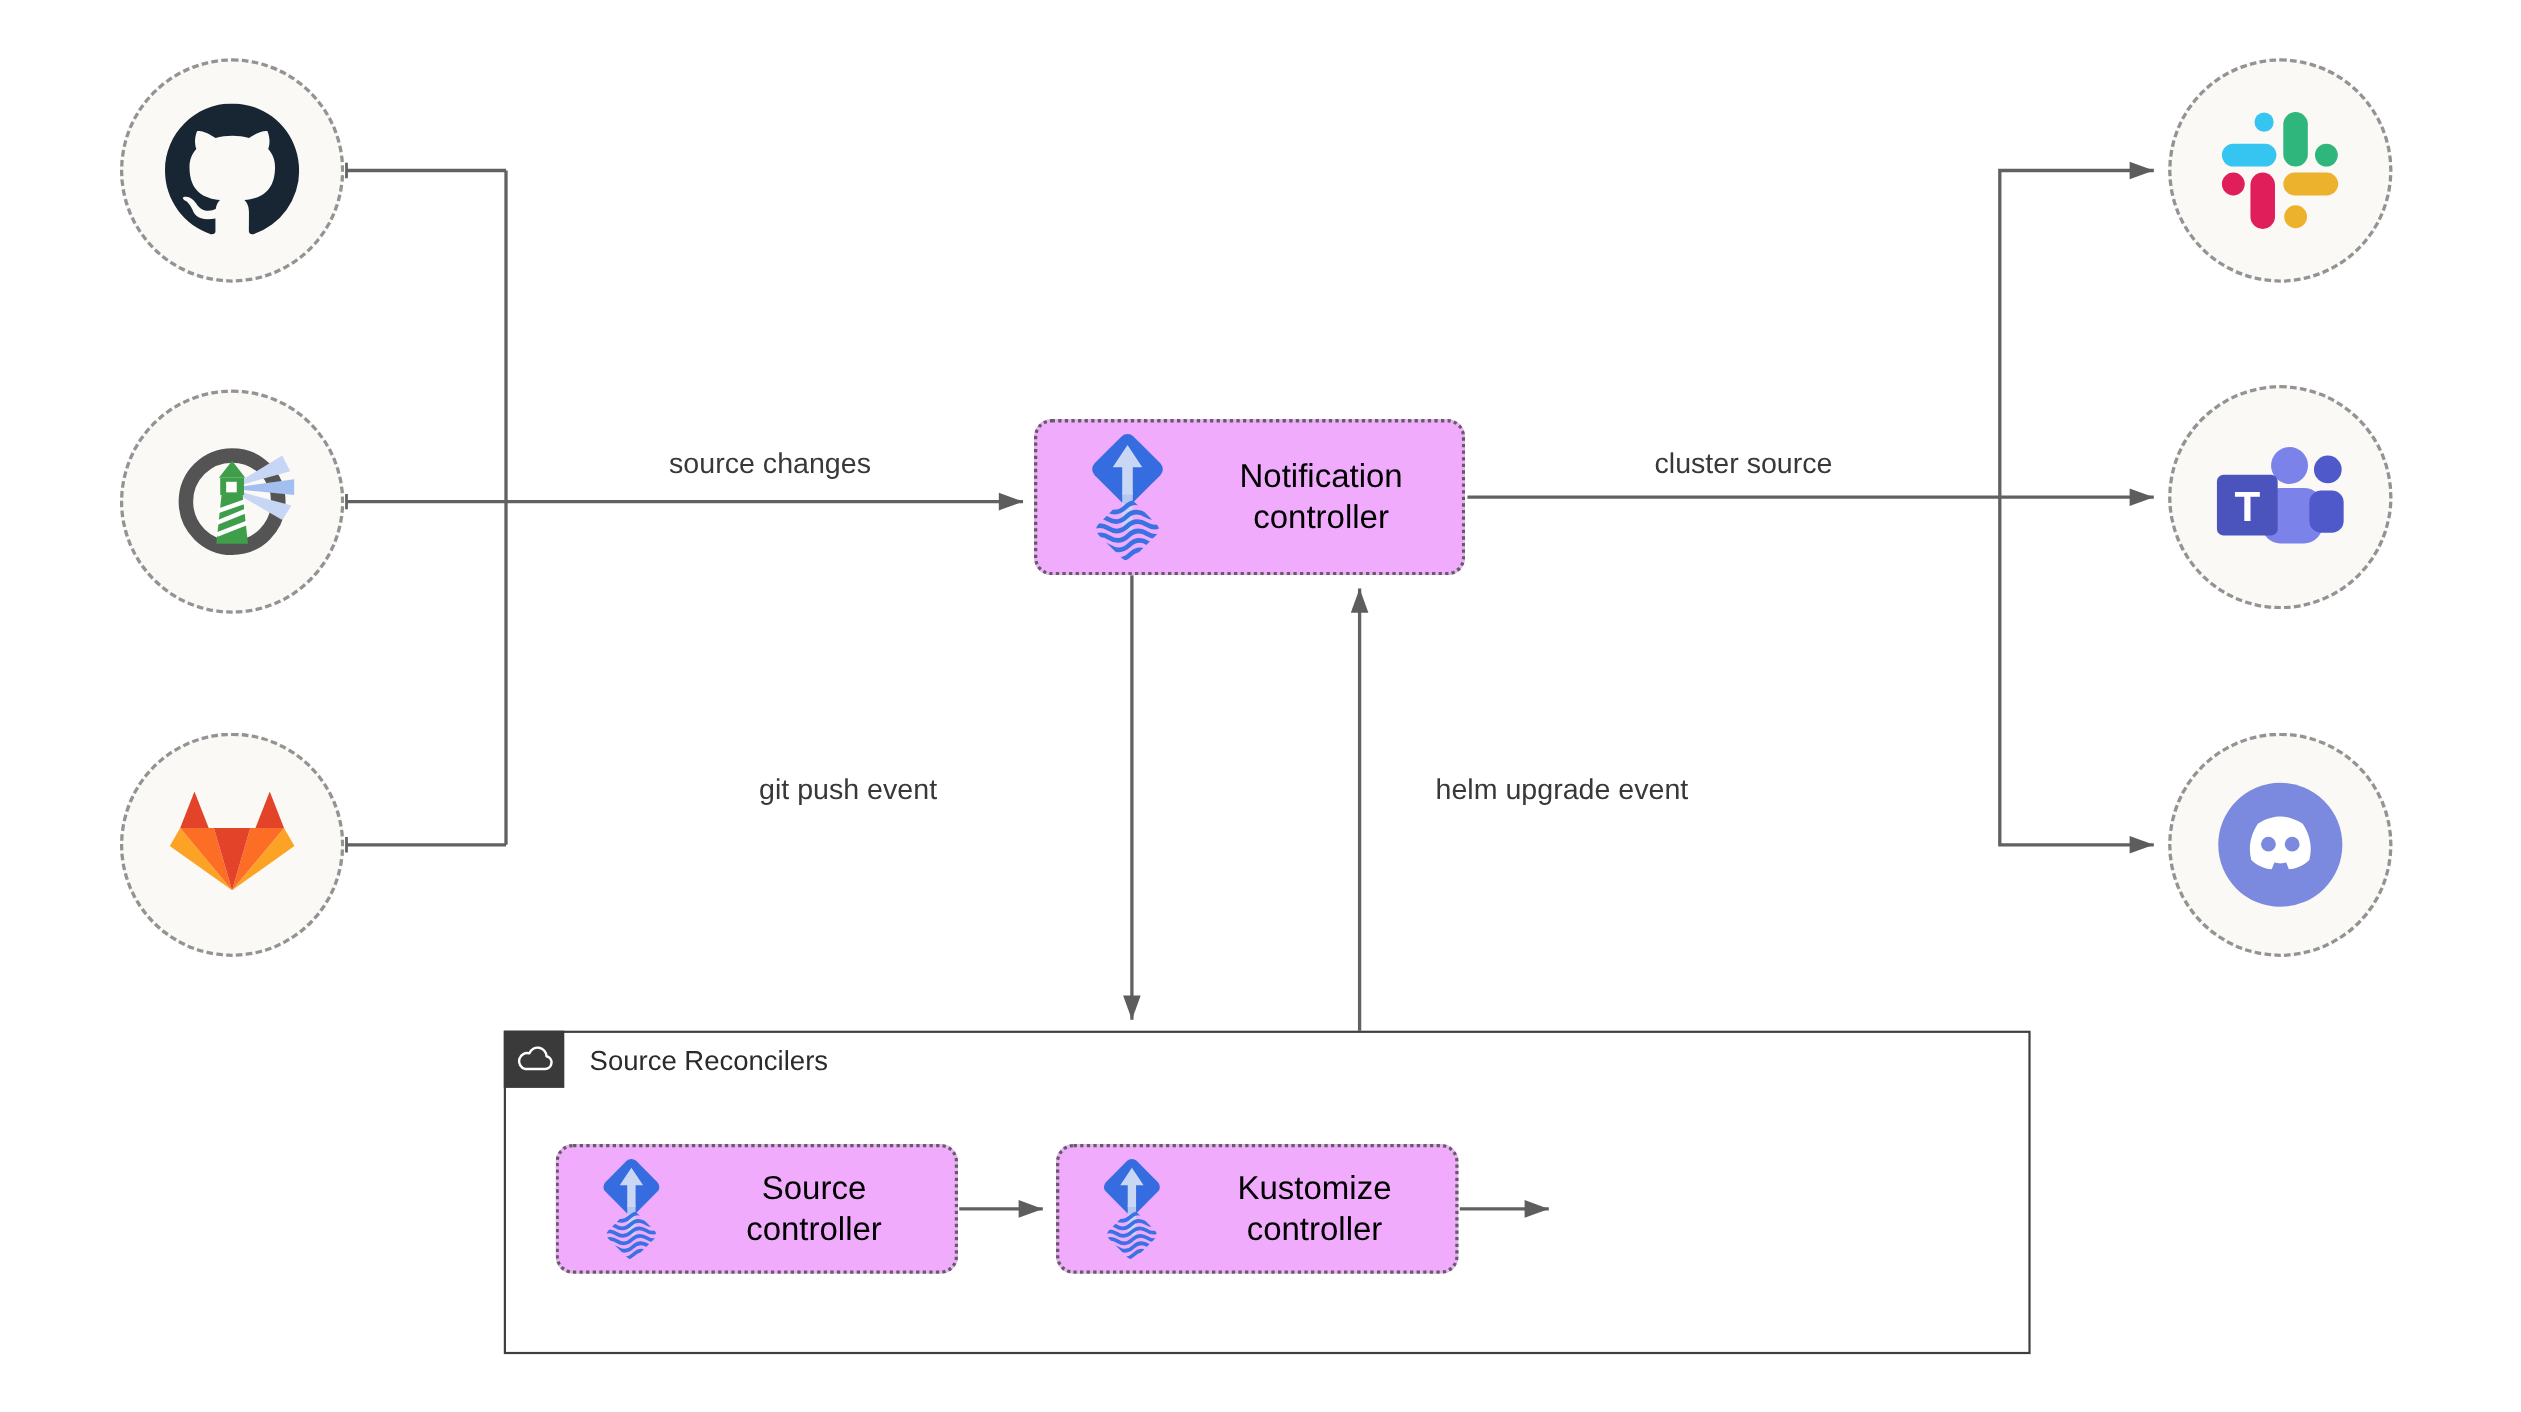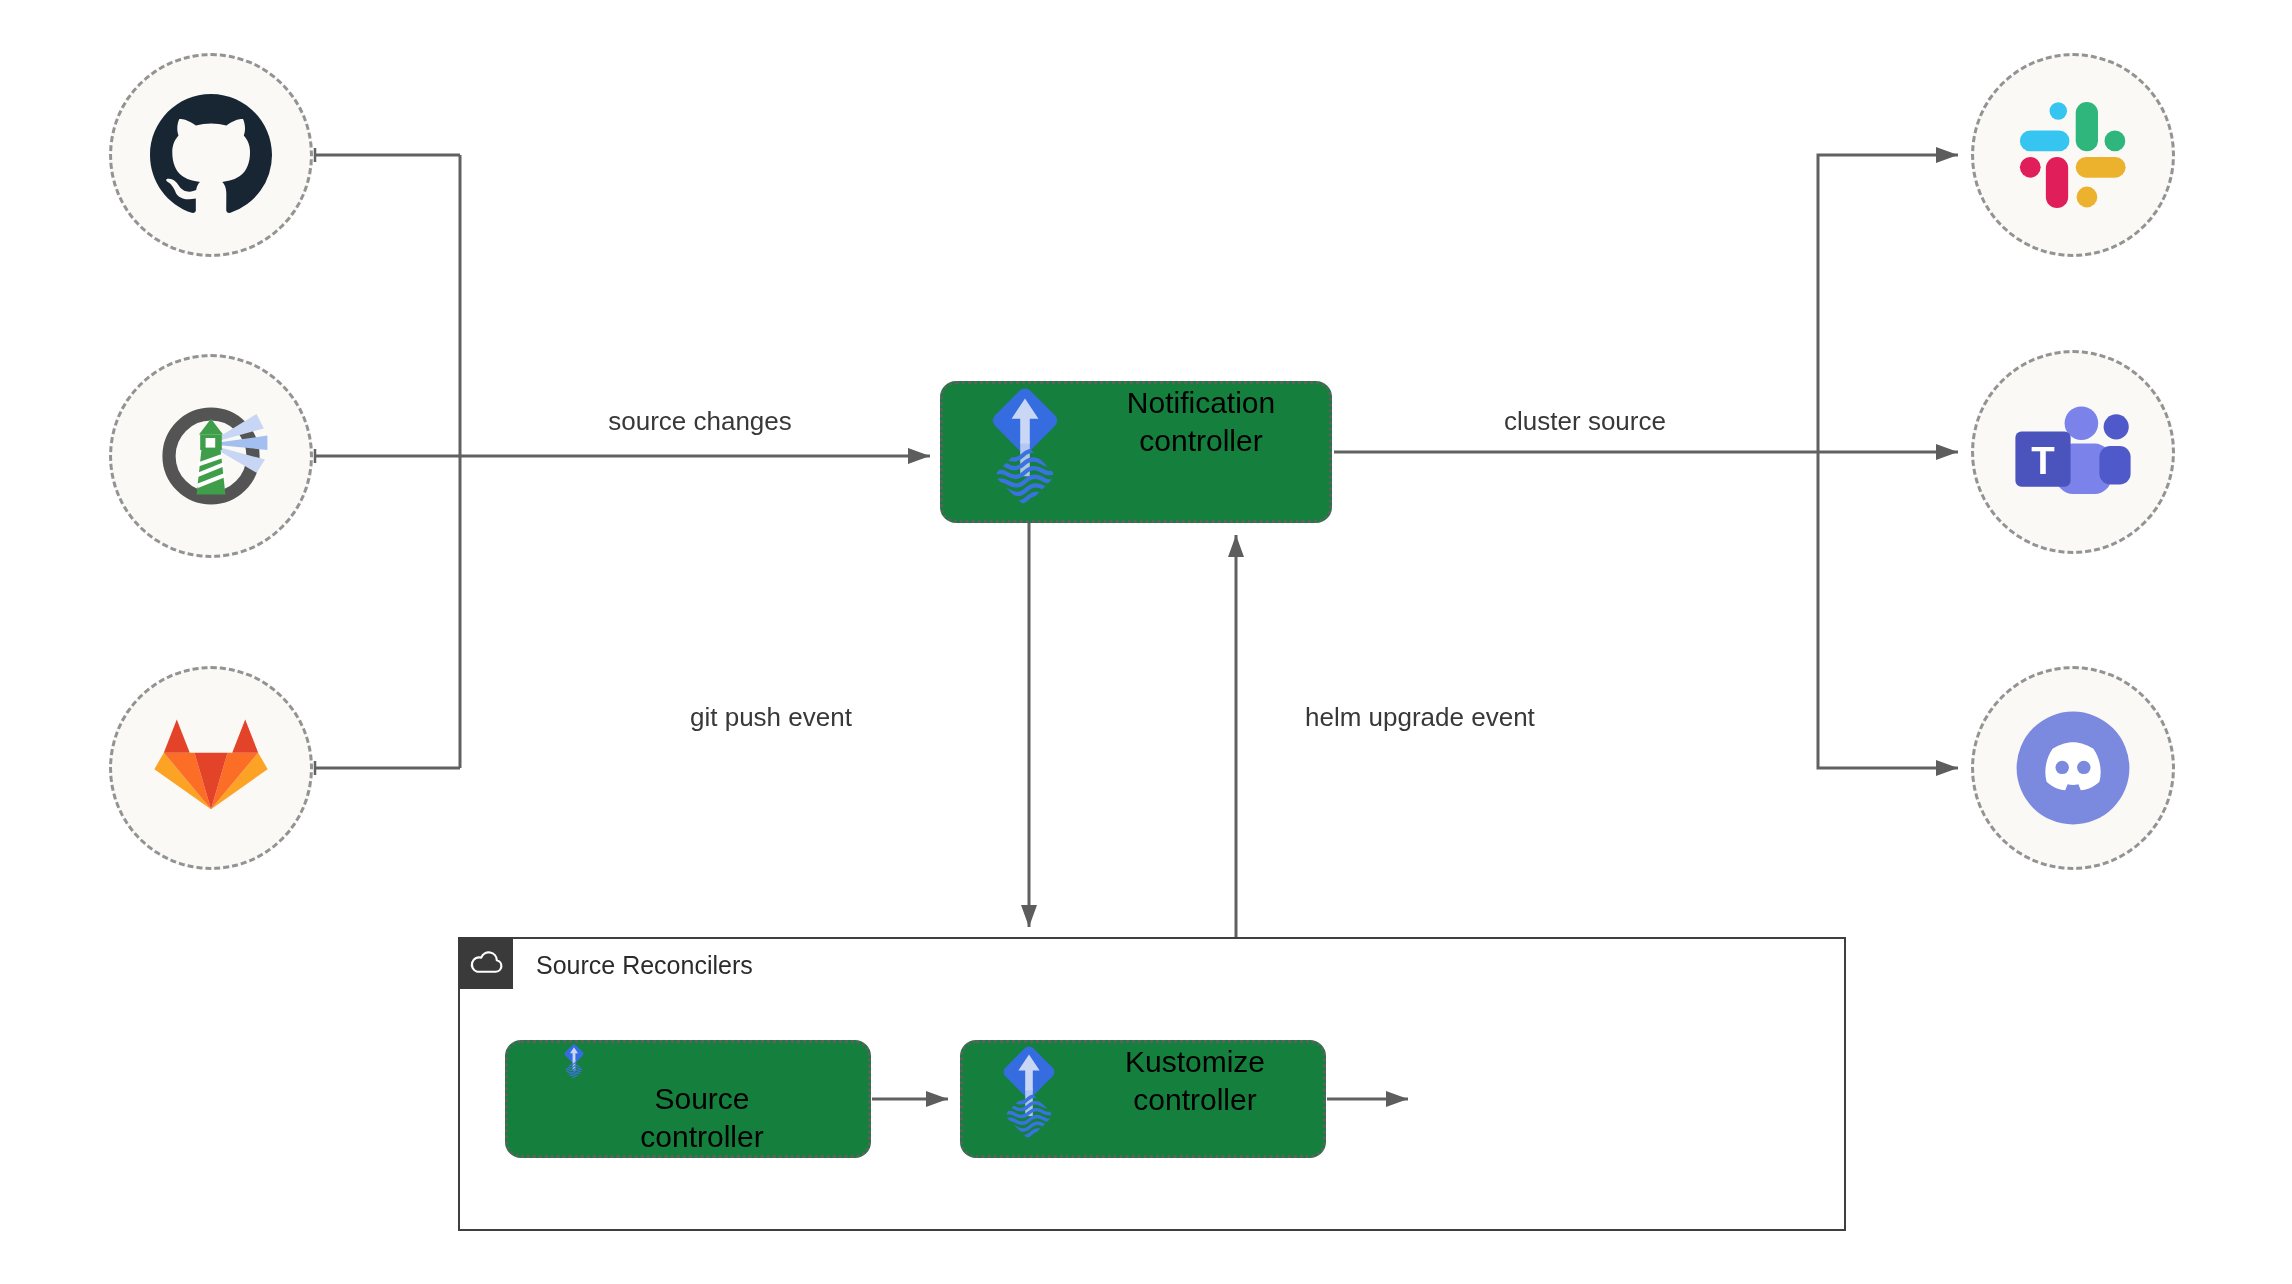--- a/index.html
+++ b/index.html
@@ -12,30 +12,30 @@
 
   
   .circle-node{
     position:absolute;width:204px;height:204px;border-radius:50%;
     border:3px dashed #939393;background:#faf9f6;box-sizing:border-box;
     display:flex;align-items:center;justify-content:center;
   }
 
   
   .ctrl-box{
-    position:absolute;background:#15803d;border:3px dotted #5f5f5f;border-radius:16px;
-    box-sizing:border-box;display:flex;
+    position:absolute;background:#f0abfc;border:3px dotted #5f5f5f;border-radius:16px;
+    box-sizing:border-box;display:flex;align-items:center;
   }
   .ctrl-box .box-label{
     flex:1;text-align:center;color:#000;font-size:30px;line-height:1.25;font-weight:400;
   }
   .ctrl-box .box-label span{display:inline-block;}
   #node-notification{left:940px;top:381px;width:392px;height:142px;padding-left:34px;}
   #node-notification .box-label span{max-width:230px;}
-  #node-source{left:505px;top:1040px;width:366px;height:118px;padding-left:28px;flex-direction:column;}
+  #node-source{left:505px;top:1040px;width:366px;height:118px;padding-left:28px;}
   #node-kustomize{left:960px;top:1040px;width:366px;height:118px;padding-left:28px;}
   #node-helm{left:1420px;top:1040px;width:366px;height:118px;padding-left:28px;}
   #node-source .box-label span{max-width:170px;}
   #node-kustomize .box-label span{max-width:180px;}
   #node-helm .box-label span{max-width:160px;}
 
   
   #container-box{
     position:absolute;left:458px;top:937px;width:1388px;height:294px;
     border:2.5px solid #3f3f3f;box-sizing:border-box;background:transparent;

